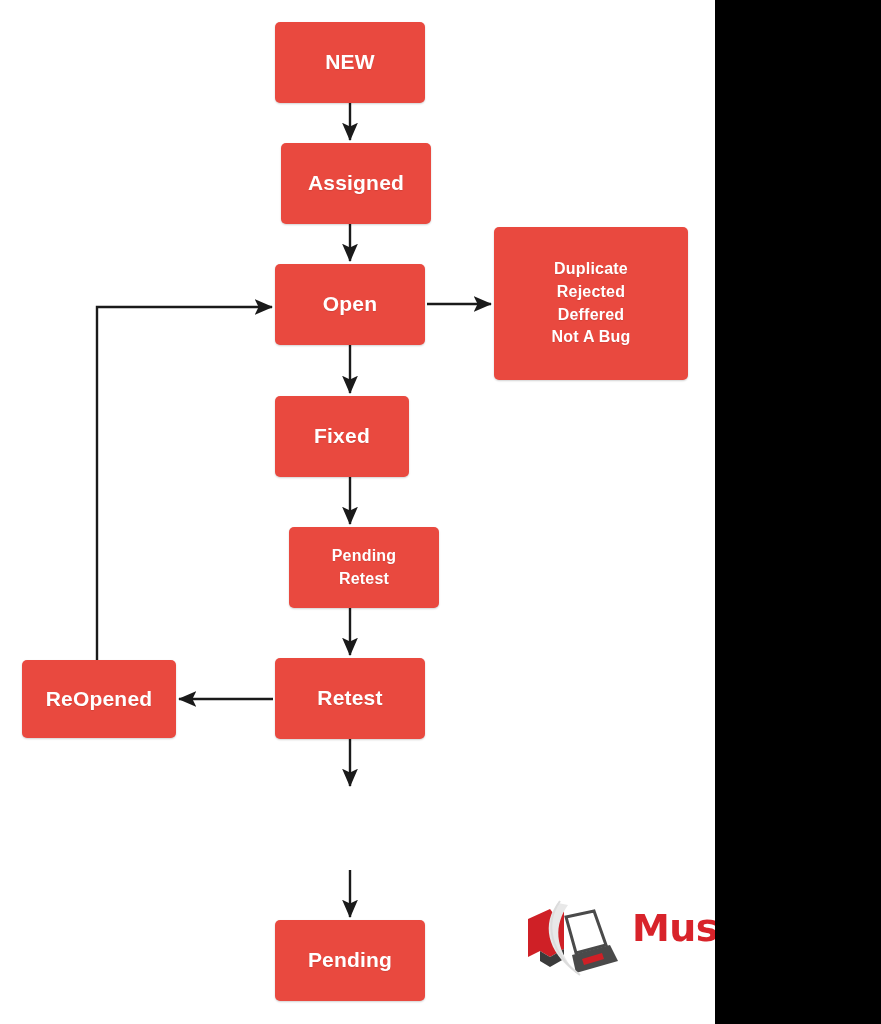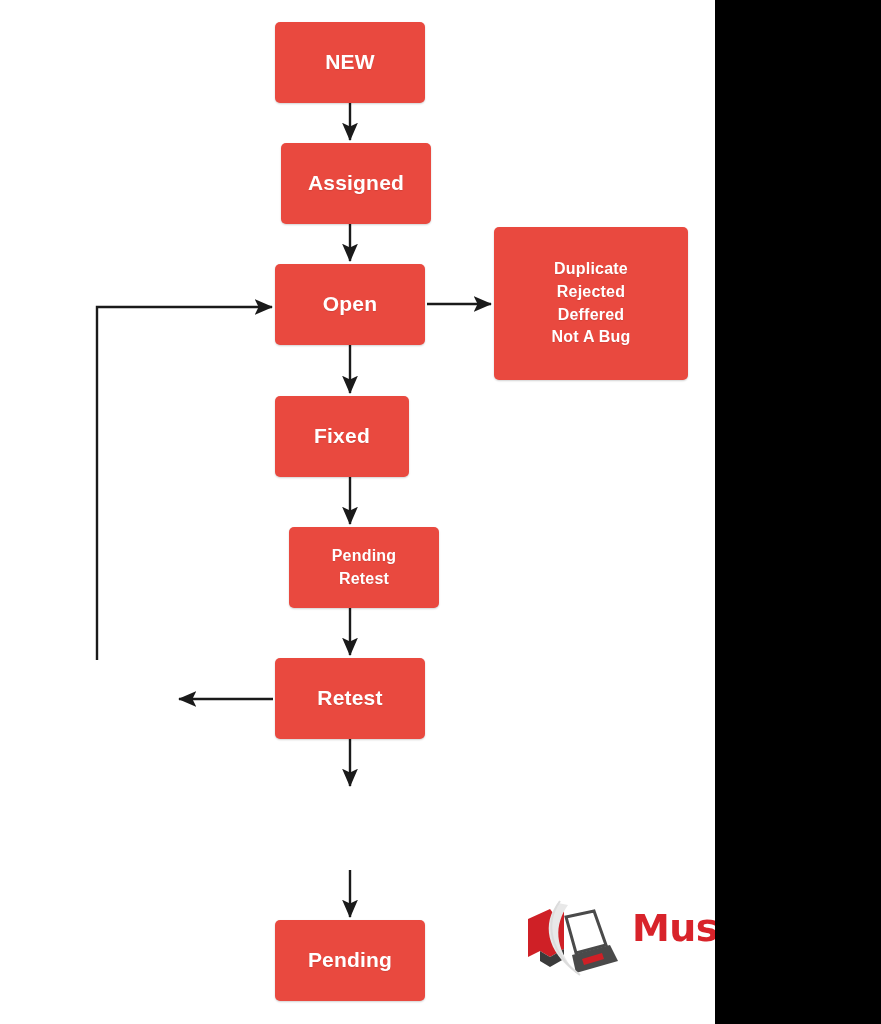--- a/index.html
+++ b/index.html
@@ -141,20 +141,21 @@
 Deffered
 Not A Bug</div>
 
     <div class="node" style="left:275px; top:396px; width:134px; height:81px;">Fixed</div>
 
     <div class="node multiline" style="left:289px; top:527px; width:150px; height:81px;">Pending
 Retest</div>
 
     <div class="node" style="left:275px; top:658px; width:150px; height:81px;">Retest</div>
 
+    <div class="node" style="left:22px; top:660px; width:154px; height:78px;">ReOpened</div>
 
 
     <div class="node" style="left:275px; top:920px; width:150px; height:81px;">Pending</div>
 
   </div>
 
   <div id="watermark">
     <div id="watermark-logo">
       <svg viewBox="0 0 108 92" width="108" height="92" xmlns="http://www.w3.org/2000/svg">
 

